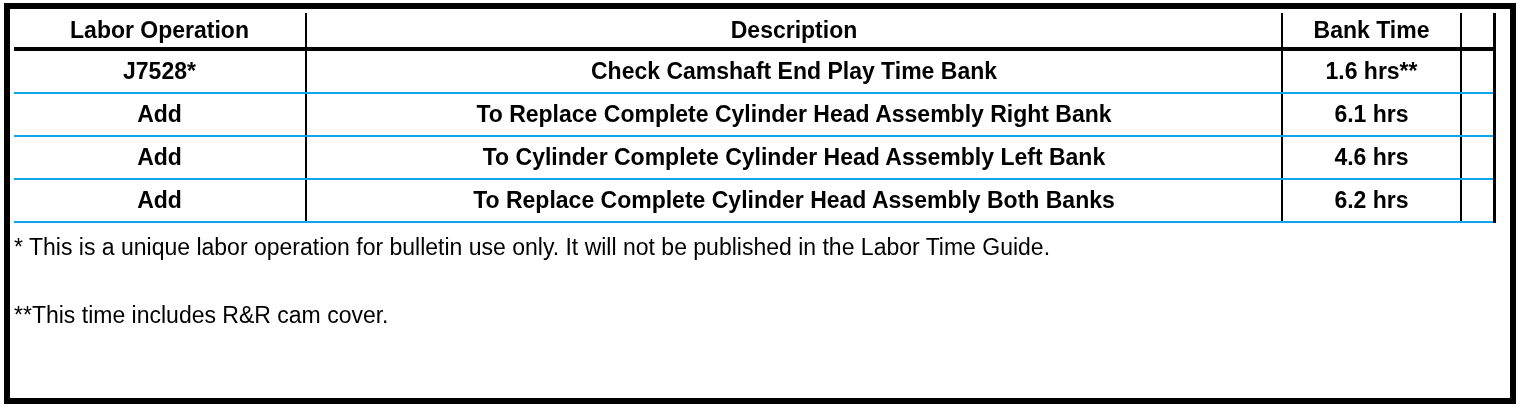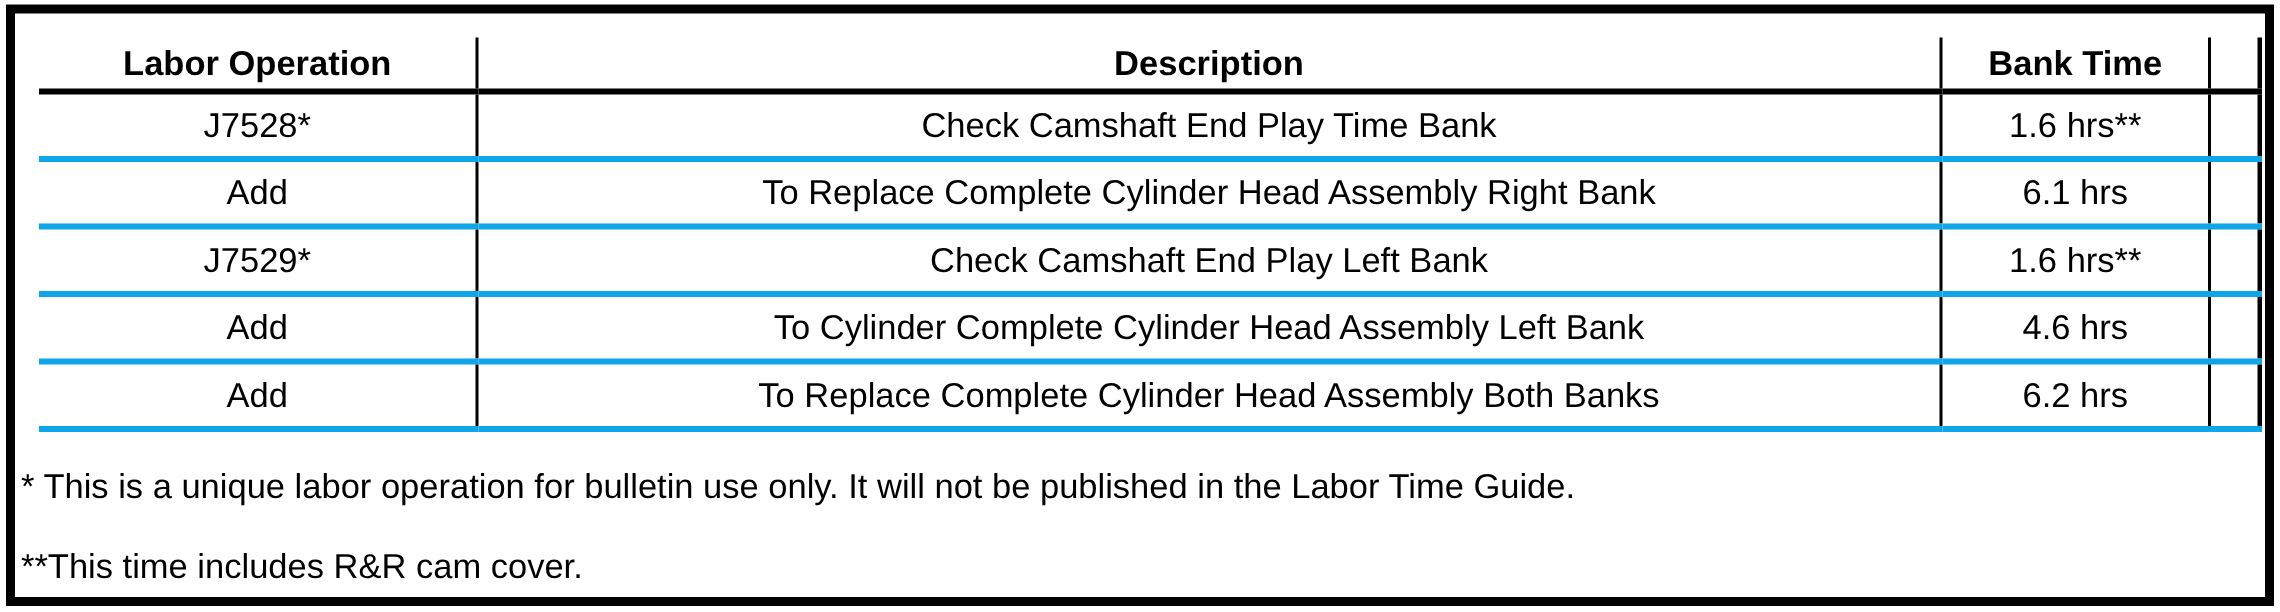--- a/index.html
+++ b/index.html
@@ -22,56 +22,56 @@
     top: 3px;
     width: 1500px;
     height: 389px;
     border: 6px solid #000000;
     background: #ffffff;
   }
   table.labor-table {
     border-collapse: collapse;
     table-layout: fixed;
     width: 1480px;
-    margin: 16px;
+    margin: 4px;
   }
   table.labor-table th,
   table.labor-table td {
     border-right: 2px solid #000000;
     text-align: center;
     vertical-align: middle;
     font-size: 23px;
     padding: 0;
     overflow: hidden;
     white-space: nowrap;
   }
   table.labor-table th {
     border-bottom: 4px solid #000000;
     font-weight: bold;
     height: 34px;
   }
   table.labor-table td {
-    border-bottom: 4px solid #0ea5e9;
-    font-weight: normal;
+    border-bottom: 2px solid #0ea5e9;
+    font-weight: bold;
     height: 41px;
   }
   table.labor-table th.spacer,
   table.labor-table td.spacer {
     border-right: 3px solid #000000;
   }
   .footnotes {
     padding: 8px 10px 0 4px;
     font-size: 23px;
   }
   .footnotes p {
     margin: 0;
     line-height: 24px;
   }
   .footnotes .fn-second {
-    margin-top: 29px;
+    margin-top: 44px;
   }
 </style>
 </head>
 <body>
 
 <div class="screen">
   <div class="frame">
 
     <table class="labor-table">
       <colgroup>
@@ -95,26 +95,20 @@
           <td>1.6 hrs**</td>
           <td class="spacer"></td>
         </tr>
         <tr>
           <td>Add</td>
           <td>To Replace Complete Cylinder Head Assembly Right Bank</td>
           <td>6.1 hrs</td>
           <td class="spacer"></td>
         </tr>
         <tr>
-          <td>J7529*</td>
-          <td>Check Camshaft End Play Left Bank</td>
-          <td>1.6 hrs**</td>
-          <td class="spacer"></td>
-        </tr>
-        <tr>
           <td>Add</td>
           <td>To Cylinder Complete Cylinder Head Assembly Left Bank</td>
           <td>4.6 hrs</td>
           <td class="spacer"></td>
         </tr>
         <tr>
           <td>Add</td>
           <td>To Replace Complete Cylinder Head Assembly Both Banks</td>
           <td>6.2 hrs</td>
           <td class="spacer"></td>

